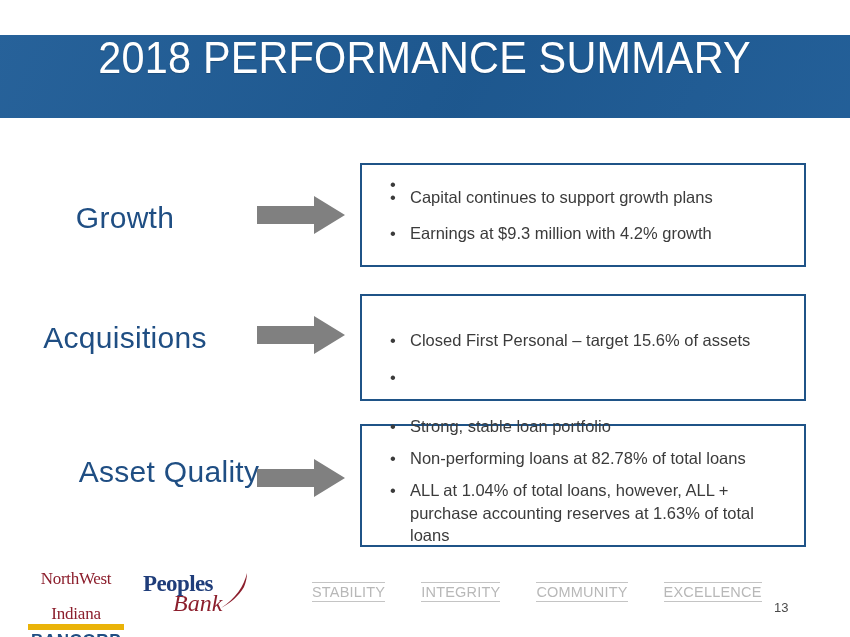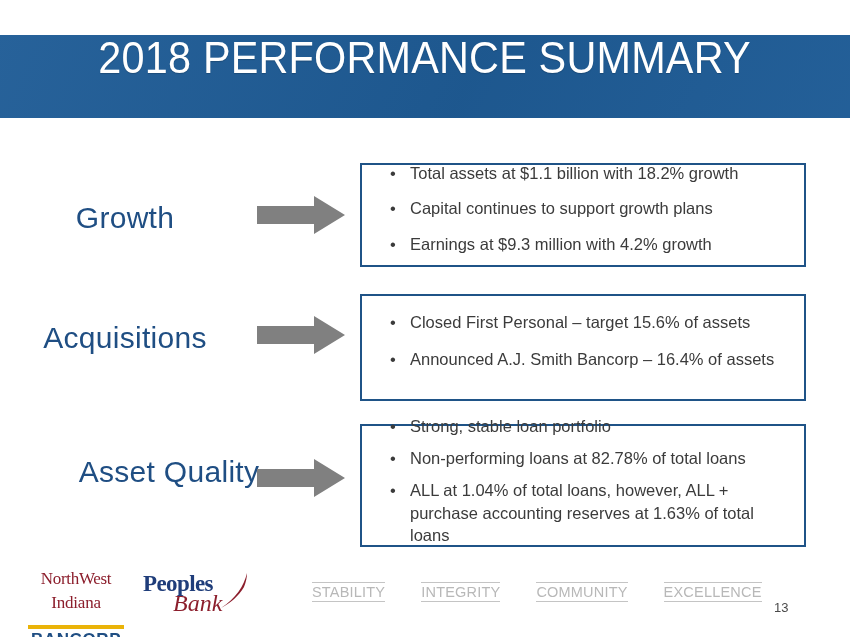--- a/index.html
+++ b/index.html
@@ -132,23 +132,23 @@
     color: #8c1e2c;
     font-size: 17px;
     letter-spacing: -0.3px;
     white-space: nowrap;
   }
   #logo-nwi .nwi-line2 {
     display: block;
     color: #8c1e2c;
     font-size: 17px;
     letter-spacing: -0.2px;
-    margin-top: 7px;
-    border-bottom: 4px solid #eab308;
-    padding-bottom: 14px;
+    margin-top: 18px;
+    border-bottom: 6px solid #eab308;
+    padding-bottom: 2px;
   }
   #logo-nwi .nwi-bar {
     display: block;
     margin-top: 2px;
     background: #ffffff;
     color: #1f4e83;
     font-family: "Liberation Sans", sans-serif;
     font-weight: bold;
     font-size: 17px;
     letter-spacing: 0.6px;
@@ -233,21 +233,20 @@
   <div class="row-arrow" style="top:32px;">
     <svg width="88" height="40" viewBox="0 0 88 40" xmlns="http://www.w3.org/2000/svg">
       <polygon points="0,11 57,11 57,1 88,20 57,39 57,29 0,29" fill="#808080"></polygon>
     </svg>
   </div>
 
   <div class="content-box" id="box-growth" style="top:0px; height:104px;">
     <ul class="bullet-list">
       <li class="bullet-item">
         <span class="dot">•</span>
-        <span>Total assets at $1.1 billion with 18.2% growth</span>
       </li>
       <li class="bullet-item">
         <span class="dot">•</span>
         <span>Capital continues to support growth plans</span>
       </li>
       <li class="bullet-item">
         <span class="dot">•</span>
         <span>Earnings at $9.3 million with 4.2% growth</span>
       </li>
     </ul>
@@ -265,21 +264,20 @@
   </div>
 
   <div class="content-box" id="box-acquisitions" style="top:0px; height:107px;">
     <ul class="bullet-list">
       <li class="bullet-item">
         <span class="dot">•</span>
         <span>Closed First Personal – target 15.6% of assets</span>
       </li>
       <li class="bullet-item">
         <span class="dot">•</span>
-        <span>Announced A.J. Smith Bancorp – 16.4% of assets</span>
       </li>
     </ul>
   </div>
 </div>
 
 <div class="row" id="row-asset-quality" style="top:424px;">
 
   <div class="row-label" style="top:31px;padding-left:44px;">Asset Quality</div>
 
   <div class="row-arrow" style="top:34px;">

